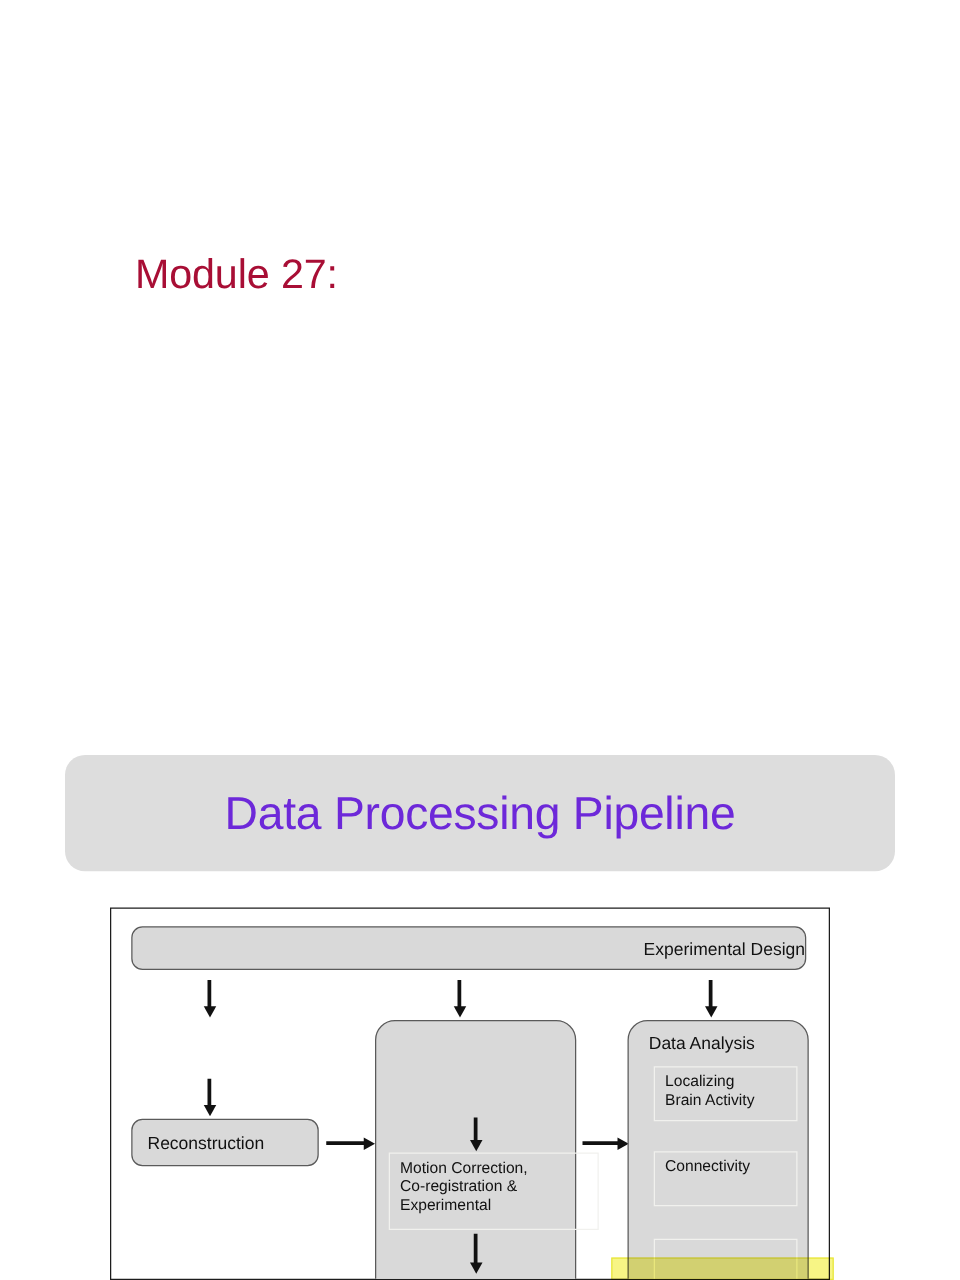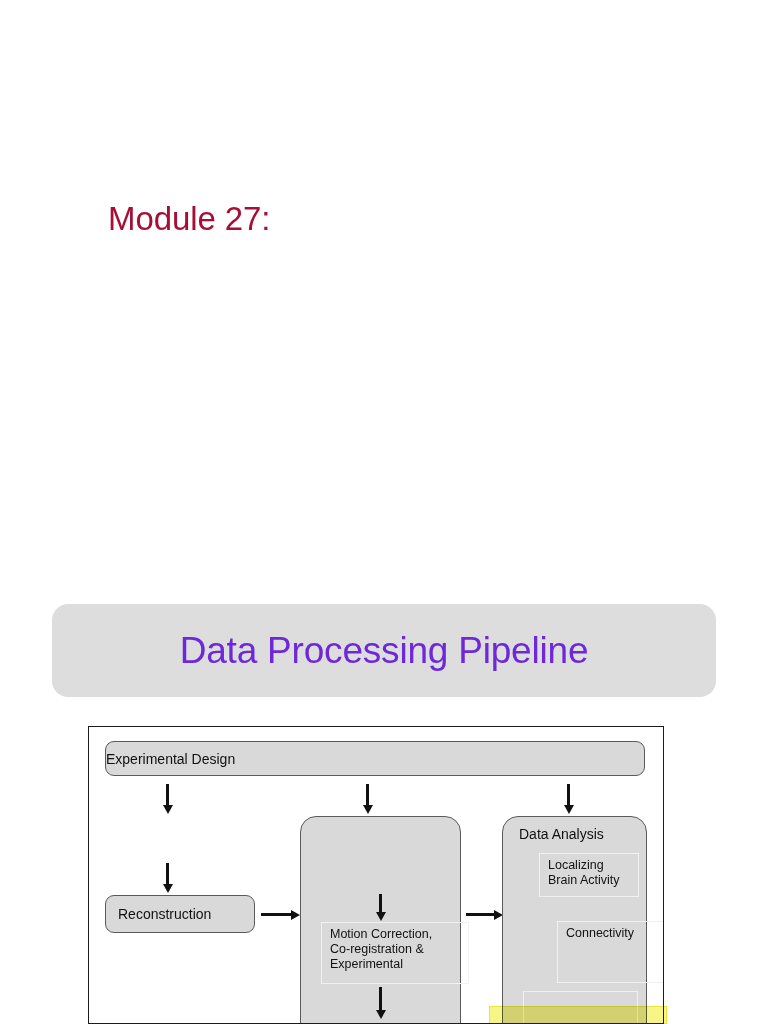--- a/index.html
+++ b/index.html
@@ -82,21 +82,21 @@
     color: #111111;
     font-size: 13.5px;
   }
 
   
   .node-experimental {
     left: 16px;
     top: 14px;
     width: 540px;
     height: 35px;
-    justify-content: flex-start;
+    justify-content: flex-end;
     font-size: 14px;
   }
 
   .node-acquisition {
     left: 16px;
     top: 90px;
     width: 158px;
     height: 38px;
     padding-left: 12px;
     font-size: 14px;
@@ -145,25 +145,25 @@
     box-sizing: border-box;
     color: #111111;
     font-size: 12.5px;
     line-height: 1.18;
     padding: 4px 8px;
   }
   .subnode.center { text-align: center; }
 
   
   .sub-slicetime   { left: 26px; top: 36px; width: 108px; height: 40px; }
-  .sub-motion      { left: 20px; top: 105px; width: 148px; height: 62px; }
-
-  
-  .sub-localizing  { left: 20px; top: 36px; width: 100px; height: 44px; margin-left: 16px; }
-  .sub-connectivity{ left: 20px; top: 104px; width: 115px; height: 62px; margin-left: 34px; }
+  .sub-motion      { left: 10px; top: 105px; width: 168px; height: 62px; }
+
+  
+  .sub-localizing  { left: 20px; top: 36px; width: 115px; height: 44px; }
+  .sub-connectivity{ left: 20px; top: 104px; width: 115px; height: 44px; }
   .sub-mvpa        { left: 20px; top: 174px; width: 115px; height: 44px; }
 
   
   .arrow-down {
     position: absolute;
     width: 3px;
     background: #111111;
   }
   .arrow-down::after {
     content: "";

